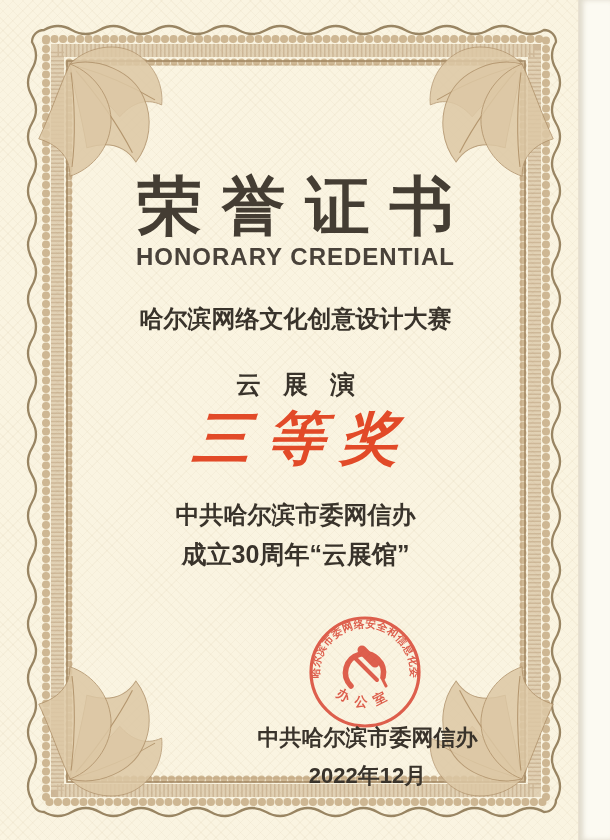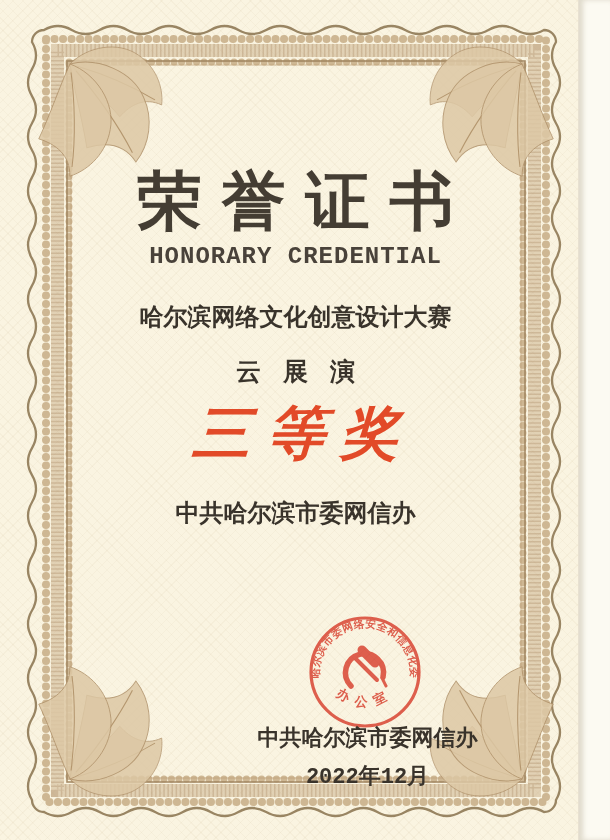--- a/index.html
+++ b/index.html
@@ -5,21 +5,21 @@
   :root{
     --background:#faf4e1; --ink:#39332b; --title-ink:#443d33;
     --award-red:#e24a28; --seal-red:#e05244;
     --border-tan:#947e5c; --lace-tan:#c8ad87;
   }
   html,body{margin:0;padding:0;}
   body{background:#888;}
   .page{
     position:relative;width:610px;height:840px;overflow:hidden;
     background:var(--background);
-    font-family:Liberation Mono, monospace;
+    font-family:Liberation Sans, sans-serif;
     color:var(--ink);
   }
   .page::before{ 
     content:"";position:absolute;inset:0;pointer-events:none;
     background:
       repeating-linear-gradient(45deg,rgba(190,165,120,.07) 0 1px,transparent 1px 7px),
       repeating-linear-gradient(-45deg,rgba(190,165,120,.07) 0 1px,transparent 1px 7px);
   }
   .edge-strip{
     position:absolute;top:0;right:0;width:31px;height:840px;z-index:0;
@@ -35,21 +35,21 @@
   .lace-dots-inner{fill:none;stroke:#c3a87f;stroke-width:7;stroke-linecap:round;stroke-dasharray:0.1 7.4;opacity:.8;}
   .frame-line-1{fill:none;stroke:#a0855f;stroke-width:1.6;opacity:.95;}
   .frame-line-2{fill:none;stroke:#bfa37a;stroke-width:.9;opacity:.85;}
   .leaf{fill:#ddc8a5;stroke:#b0926b;stroke-width:.6;opacity:.85;}
   .vein{fill:none;stroke:#ab8c63;stroke-width:.7;opacity:.85;}
 
   .txt{position:absolute;left:66px;width:459px;text-align:center;z-index:2;line-height:1.15;}
   .title-cn{top:170px;font-size:64px;font-weight:700;letter-spacing:20px;text-indent:20px;color:var(--title-ink);}
   .title-en{top:243px;font-size:24px;font-weight:600;letter-spacing:1px;color:#49423a;}
   .competition{top:305px;font-size:24px;font-weight:700;}
-  .category{top:360px;font-size:25px;font-weight:700;letter-spacing:22px;text-indent:22px;}
+  .category{top:370px;font-size:25px;font-weight:700;letter-spacing:22px;text-indent:22px;}
   .award{
     top:405px;font-size:58px;font-weight:700;font-style:italic;
     letter-spacing:16px;text-indent:16px;color:var(--award-red);
     transform:skewX(-3deg);
   }
   .proj1{top:501px;font-size:24px;font-weight:700;}
   .proj2{top:540px;font-size:25px;font-weight:700;}
   .recipient{top:584px;font-size:29px;font-weight:700;color:#2f2a24;}
   .sigblock{position:absolute;left:160px;width:415px;text-align:center;z-index:2;}
   .issuer{top:679px;font-size:22px;font-weight:700;margin-top:44px;}
@@ -99,20 +99,21 @@
     <use href="#leaf-cluster" transform="translate(70,779) scale(1.55,-1.55)"></use>
     <use href="#leaf-cluster" transform="translate(522,779) scale(-1.55,-1.55)"></use>
   </svg>
 
   <div class="txt title-cn">荣誉证书</div>
   <div class="txt title-en">HONORARY CREDENTIAL</div>
   <div class="txt competition">哈尔滨网络文化创意设计大赛</div>
   <div class="txt category">云展演</div>
   <div class="txt award">三等奖</div>
   <div class="txt proj1">中共哈尔滨市委网信办</div>
+  <div class="txt proj2">成立30周年“云展馆”</div>
 
   <svg class="seal" width="120" height="120" viewBox="0 0 120 120">
     <defs>
       <path id="sealTopArc" d="M 15,71 A 46,46 0 1 1 105,71"></path>
       <path id="sealBotArc" d="M 24,75 A 44,44 0 0 0 96,75"></path>
     </defs>
     <circle class="seal-ring" cx="60" cy="60" r="54"></circle>
     <text class="seal-arc-text">
       <textPath href="#sealTopArc" startOffset="50%" text-anchor="middle">中共哈尔滨市委网络安全和信息化委员会</textPath>
     </text>

